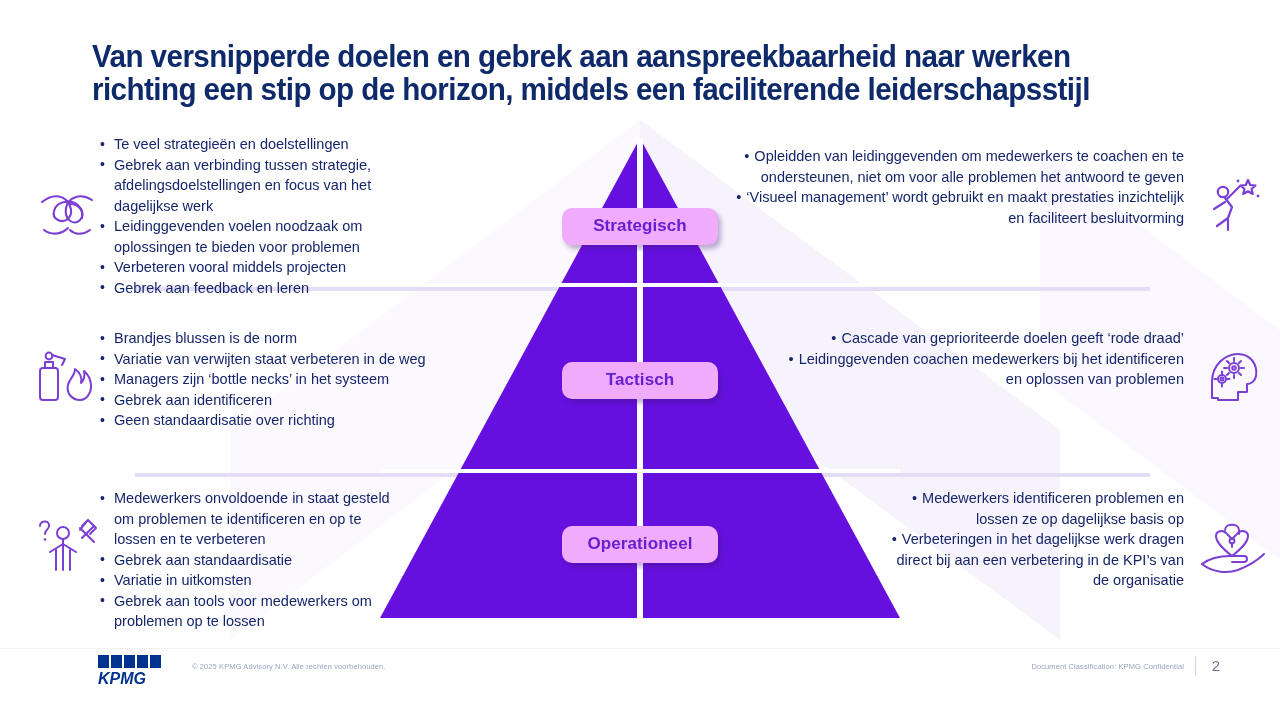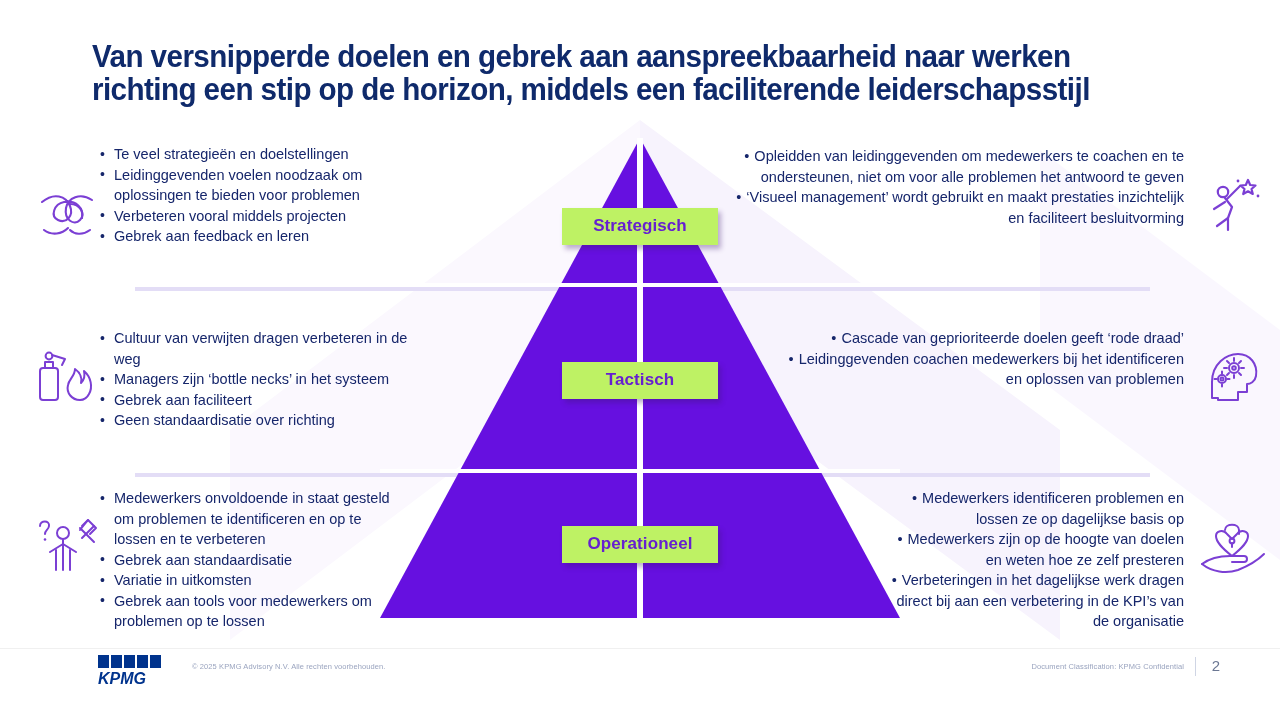--- a/index.html
+++ b/index.html
@@ -37,46 +37,46 @@
     background:#e3ddf6;
     z-index:1;
   }
   .sep.s1 { left:135px; top:287px; width:1015px; }
   .sep.s2 { left:135px; top:473px; width:1015px; }
 
   
   .tier-label {
     position:absolute;
     z-index:6;
-    background:#bef264;
+    background:#f0abfc;
     color:#6620d0;
     font-weight:bold;
     font-size:17px;
     text-align:center;
     padding:8px 0 9px;
     width:156px;
-    border-radius:0;
+    border-radius:10px;
     box-shadow:3px 4px 5px rgba(60,20,110,0.33);
     letter-spacing:0.1px;
   }
   .tier-label.t1 { left:562px; top:208px; }
   .tier-label.t2 { left:562px; top:362px; }
   .tier-label.t3 { left:562px; top:526px; }
 
   
   .col {
     position:absolute; z-index:5;
     color:#16266b;
     font-size:14.5px;
     line-height:20.5px;
   }
   .col.left  { left:100px;  width:330px; text-align:left; }
   .col.right { width:460px; text-align:right; }
 
-  .col.left.l1  { top:144px; }
+  .col.left.l1  { top:134px; }
   .col.left.l2  { top:328px; }
   .col.left.l3  { top:488px; width:290px; }
 
   .col.right.r1 { left:722px; top:146px; width:462px; }
   .col.right.r2 { left:770px; top:328px; width:414px; }
   .col.right.r3 { left:880px; top:488px; width:304px; }
 
   .bullets { list-style:none; }
   .bullets li { position:relative; margin:0; }
 
@@ -148,31 +148,33 @@
   <rect x="257" y="0" width="6" height="480" fill="#ffffff"></rect>
 </svg>
 
 <div class="tier-label t1">Strategisch</div>
 <div class="tier-label t2">Tactisch</div>
 <div class="tier-label t3">Operationeel</div>
 
 <div class="col left l1">
   <ul class="bullets">
     <li>Te veel strategieën en doelstellingen</li>
+    <li>Gebrek aan verbinding tussen strategie, afdelingsdoelstellingen en focus van het dagelijkse werk</li>
     <li>Leidinggevenden voelen noodzaak om oplossingen te bieden voor problemen</li>
     <li>Verbeteren vooral middels projecten</li>
     <li>Gebrek aan feedback en leren</li>
   </ul>
 </div>
 
 <div class="col left l2">
   <ul class="bullets">
-    <li>Cultuur van verwijten dragen verbeteren in de weg</li>
+    <li>Brandjes blussen is de norm</li>
+    <li>Variatie van verwijten staat verbeteren in de weg</li>
     <li>Managers zijn ‘bottle necks’ in het systeem</li>
-    <li>Gebrek aan faciliteert</li>
+    <li>Gebrek aan identificeren</li>
     <li>Geen standaardisatie over richting</li>
   </ul>
 </div>
 
 <div class="col left l3">
   <ul class="bullets">
     <li>Medewerkers onvoldoende in staat gesteld om problemen te identificeren en op te lossen en te verbeteren</li>
     <li>Gebrek aan standaardisatie</li>
     <li>Variatie in uitkomsten</li>
     <li>Gebrek aan tools voor medewerkers om problemen op te lossen</li>
@@ -189,21 +191,20 @@
 <div class="col right r2">
   <ul class="bullets">
     <li><span class="dot">•</span><span>Cascade van geprioriteerde doelen geeft ‘rode draad’</span></li>
     <li><span class="dot">•</span><span>Leidinggevenden coachen medewerkers bij het identificeren en oplossen van problemen</span></li>
   </ul>
 </div>
 
 <div class="col right r3">
   <ul class="bullets">
     <li><span class="dot">•</span><span>Medewerkers identificeren problemen en lossen ze op dagelijkse basis op</span></li>
-    <li><span class="dot">•</span><span>Medewerkers zijn op de hoogte van doelen en weten hoe ze zelf presteren</span></li>
     <li><span class="dot">•</span><span>Verbeteringen in het dagelijkse werk dragen direct bij aan een verbetering in de KPI’s van de organisatie</span></li>
   </ul>
 </div>
 
 <svg class="side-icon si-l1" width="62" height="58" viewBox="0 0 62 58" fill="none" stroke="#7b3fd4" stroke-width="2.1" stroke-linecap="round">
   <path d="M6 16 C18 6, 30 10, 34 20 C38 30, 30 38, 22 34 C14 30, 18 18, 28 16 C40 14, 48 22, 46 32"></path>
   <path d="M56 14 C44 6, 32 12, 30 22 C28 34, 38 40, 44 34 C50 28, 44 18, 34 18"></path>
   <path d="M8 44 C16 50, 26 48, 32 42"></path>
   <path d="M54 44 C46 50, 38 48, 34 44"></path>
 </svg>

